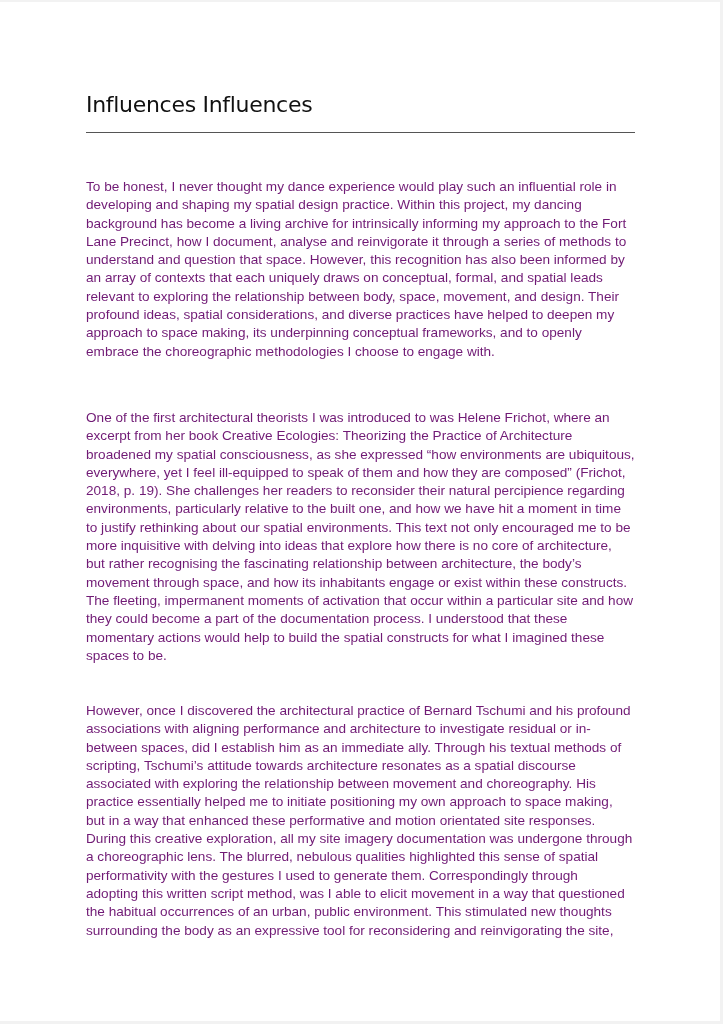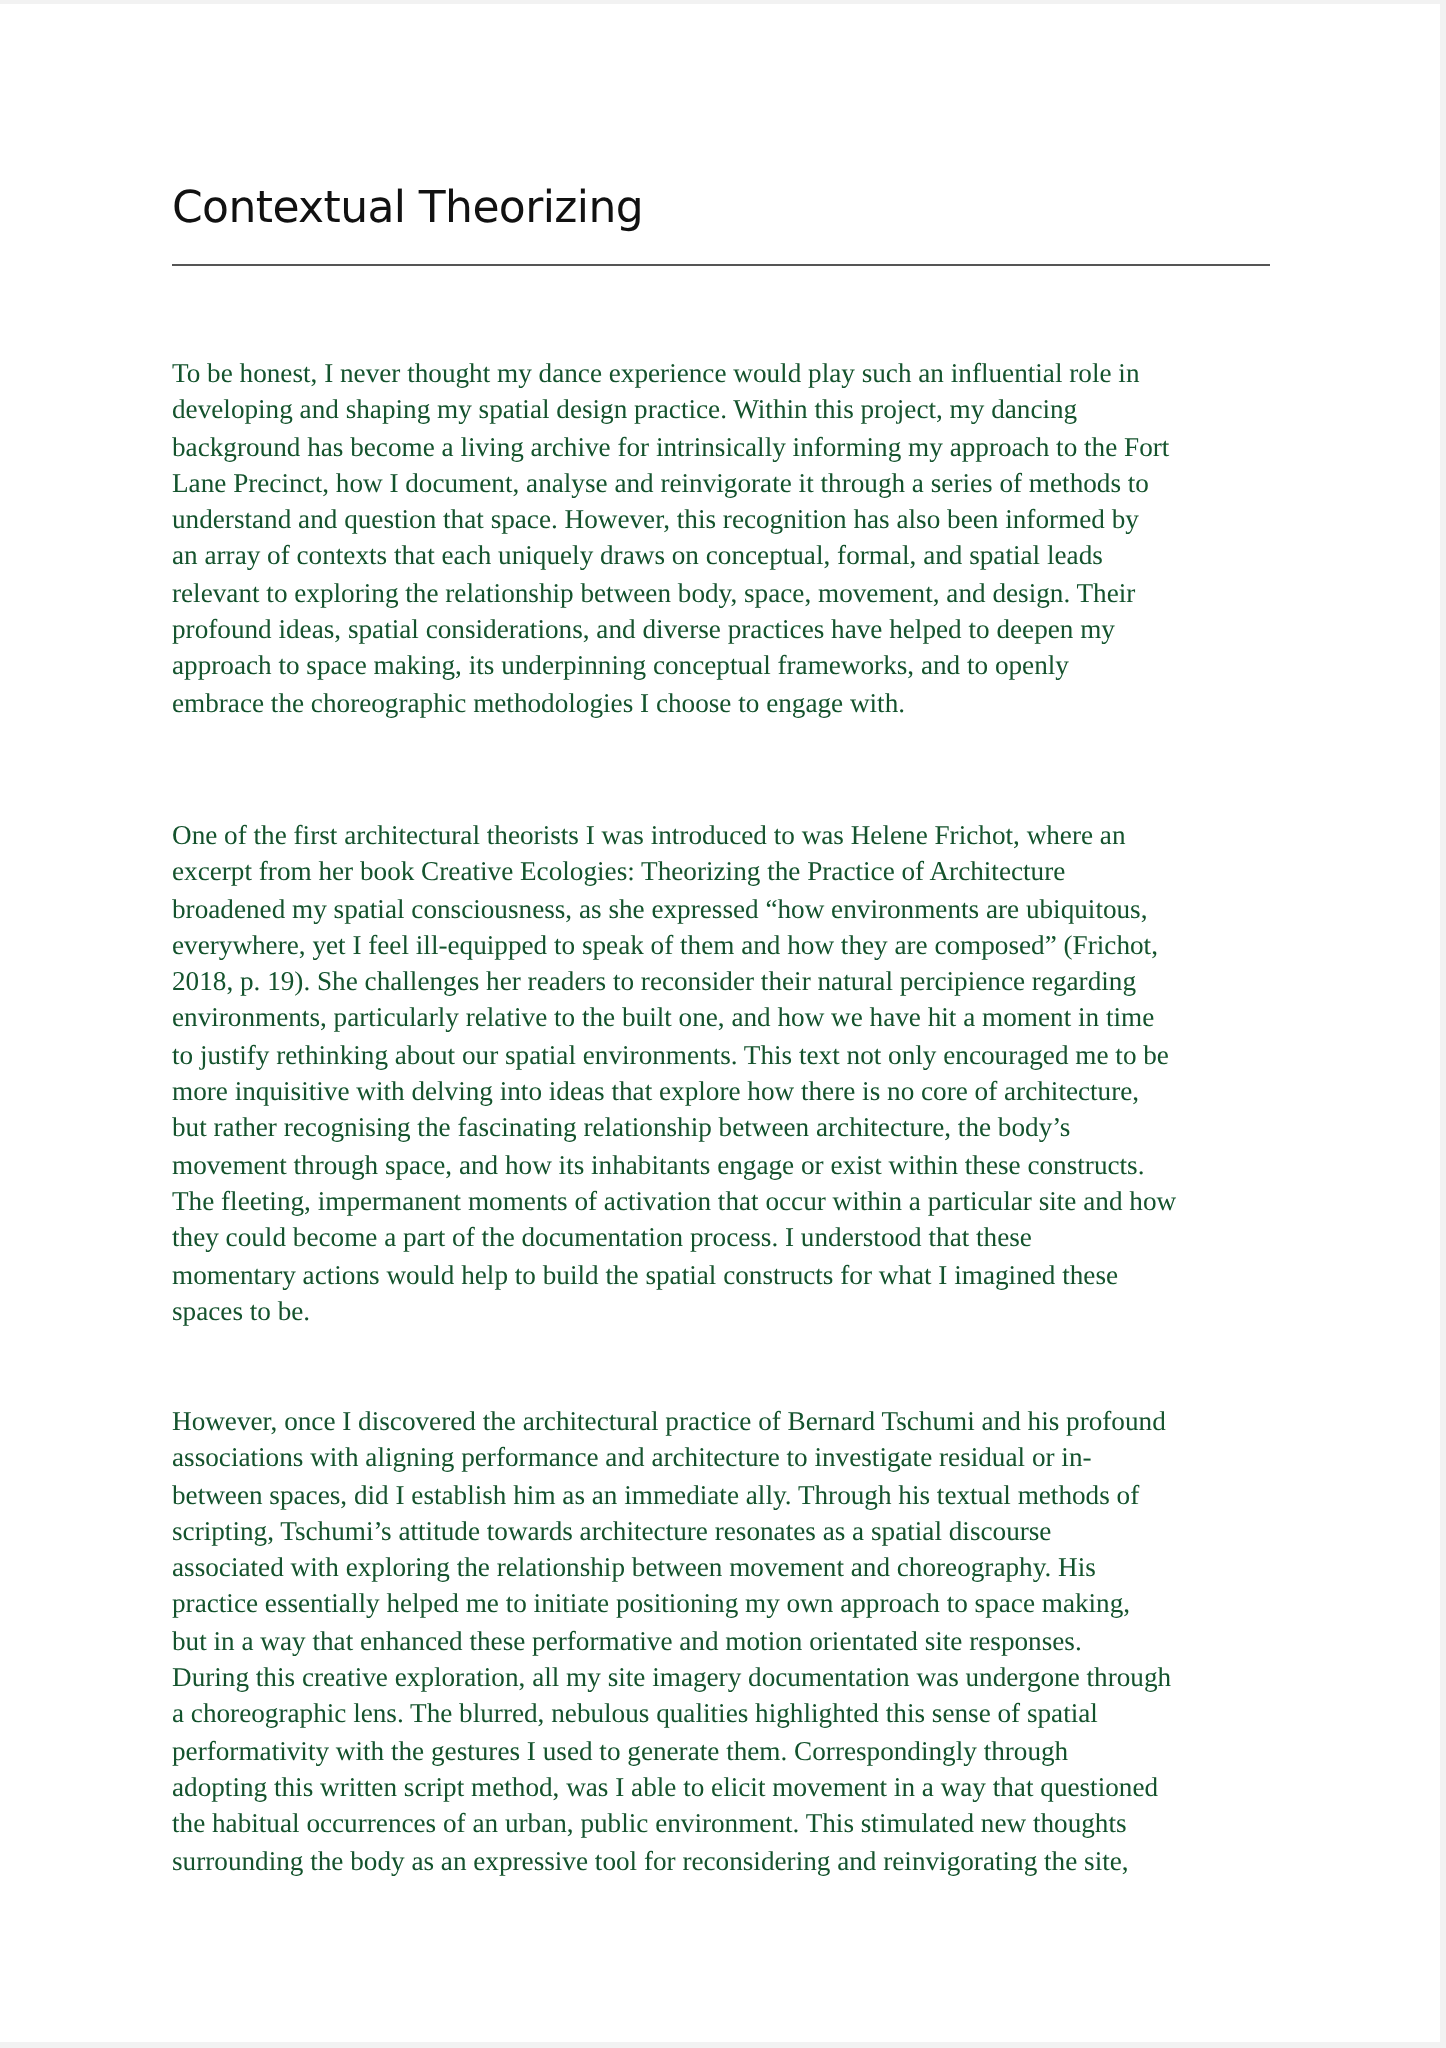--- a/index.html
+++ b/index.html
@@ -16,33 +16,33 @@
     font-family: "DejaVu Sans", sans-serif;
     font-size: 22px; font-weight: normal; color: #111;
     letter-spacing: -0.3px; margin: 0; line-height: 30px;
   }
   .rule {
     position: absolute; left: 86px; top: 130px; width: 549px; height: 1px;
     background: #555;
   }
   .para {
     position: absolute; left: 86px; width: 560px; margin: 0;
-    font-family: Liberation Serif, serif;
-    font-size: 13.6px; line-height: 18.3px; color: #14532d;
+    font-family: Liberation Sans, sans-serif;
+    font-size: 13.6px; line-height: 18.3px; color: #701a75;
     white-space: pre-line;
   }
   #p1 { top: 176px; }
   #p2 { top: 407px; }
   #p3 { top: 700px; }
 </style>
 </head>
 <body>
 
 <div class="page">
-  <h1 class="title">Contextual Theorizing</h1>
+  <h1 class="title">Influences Influences</h1>
   <div class="rule"></div>
   <p class="para" id="p1">To be honest, I never thought my dance experience would play such an influential role in
 developing and shaping my spatial design practice. Within this project, my dancing
 background has become a living archive for intrinsically informing my approach to the Fort
 Lane Precinct, how I document, analyse and reinvigorate it through a series of methods to
 understand and question that space. However, this recognition has also been informed by
 an array of contexts that each uniquely draws on conceptual, formal, and spatial leads
 relevant to exploring the relationship between body, space, movement, and design. Their
 profound ideas, spatial considerations, and diverse practices have helped to deepen my
 approach to space making, its underpinning conceptual frameworks, and to openly

